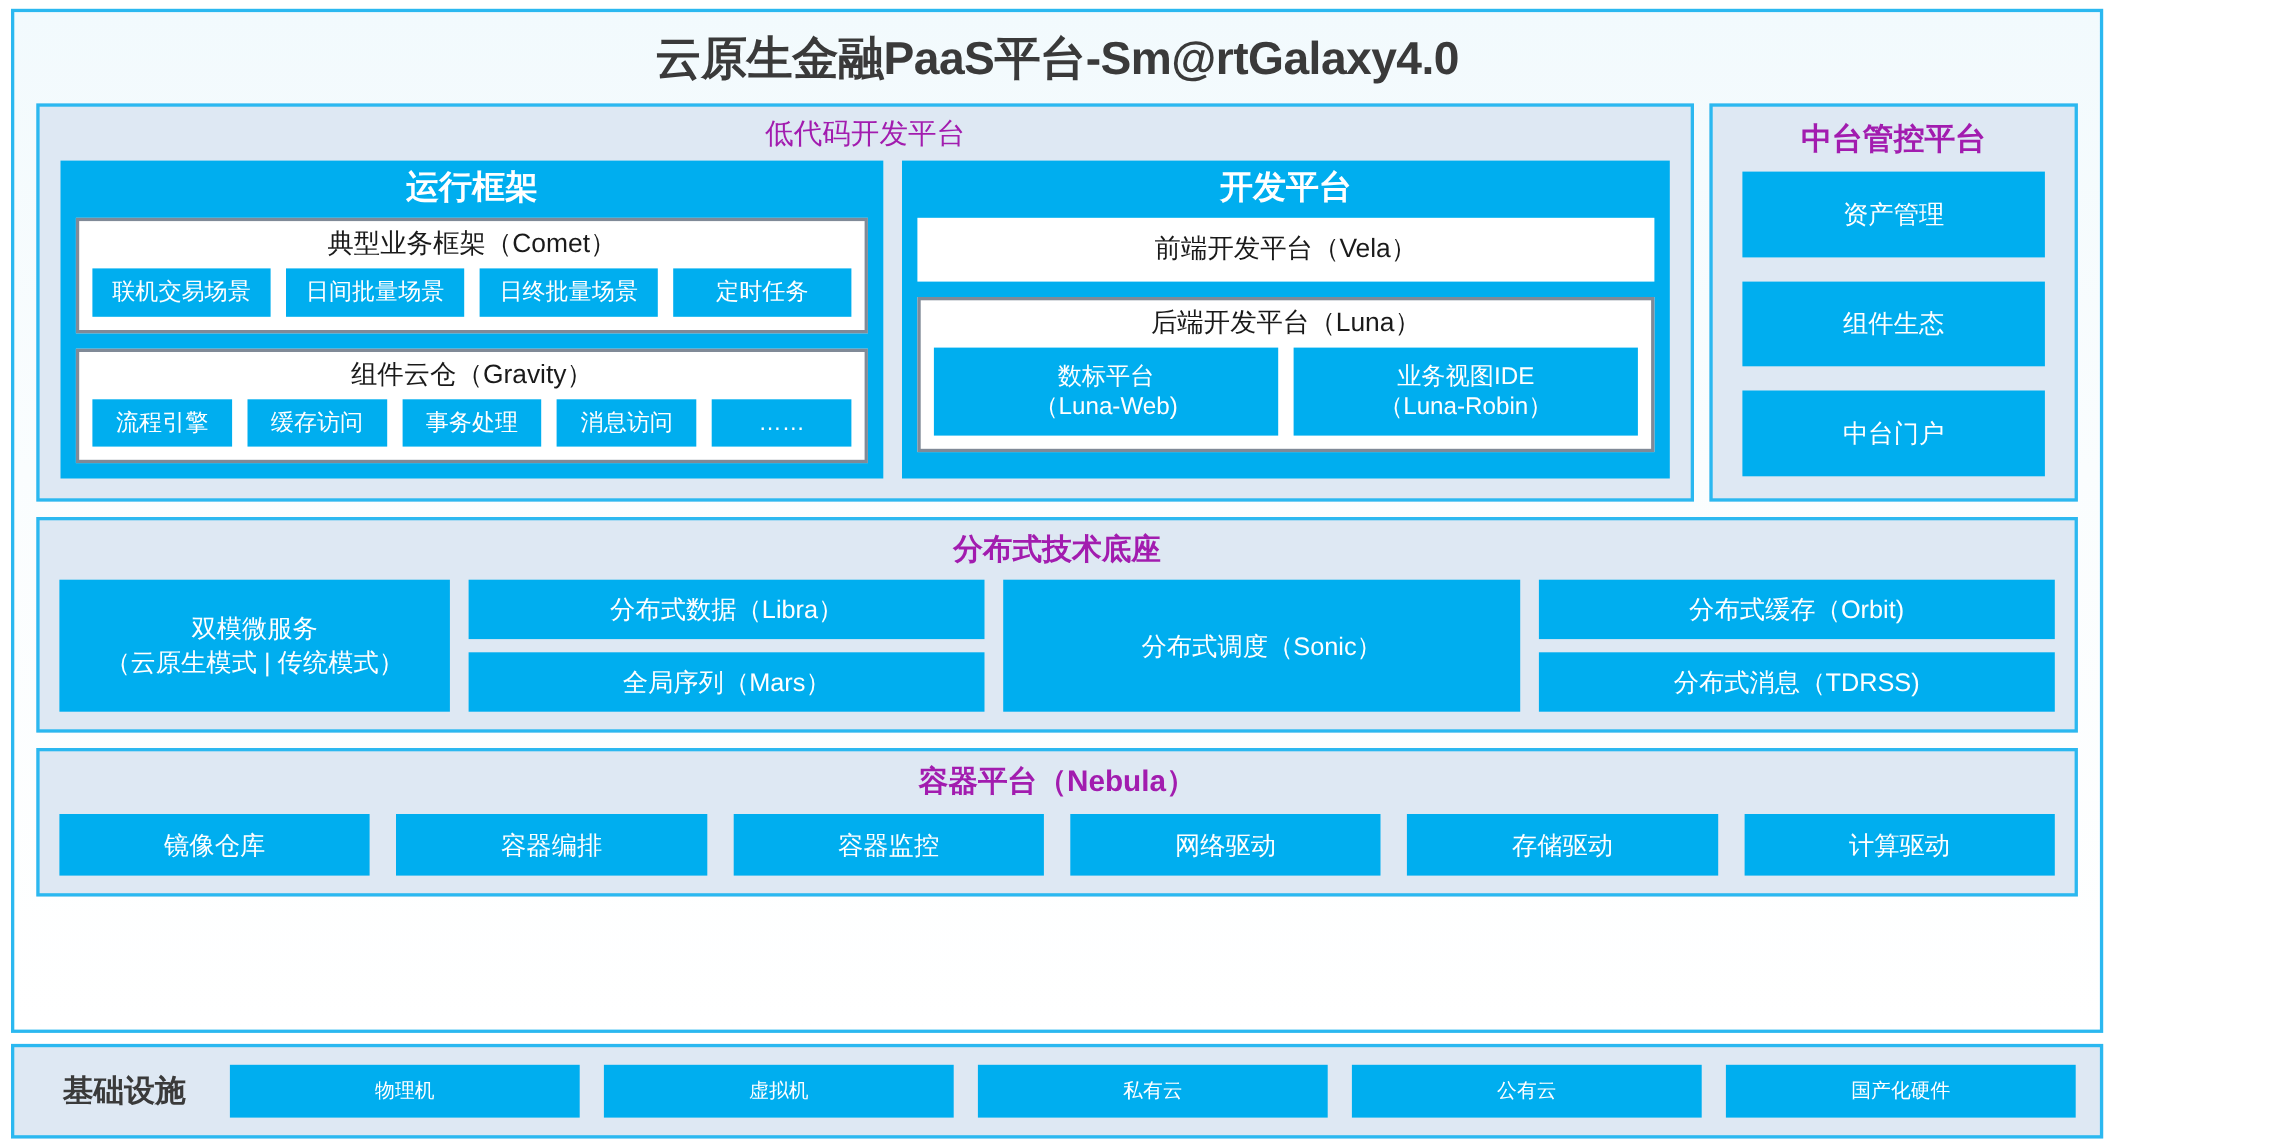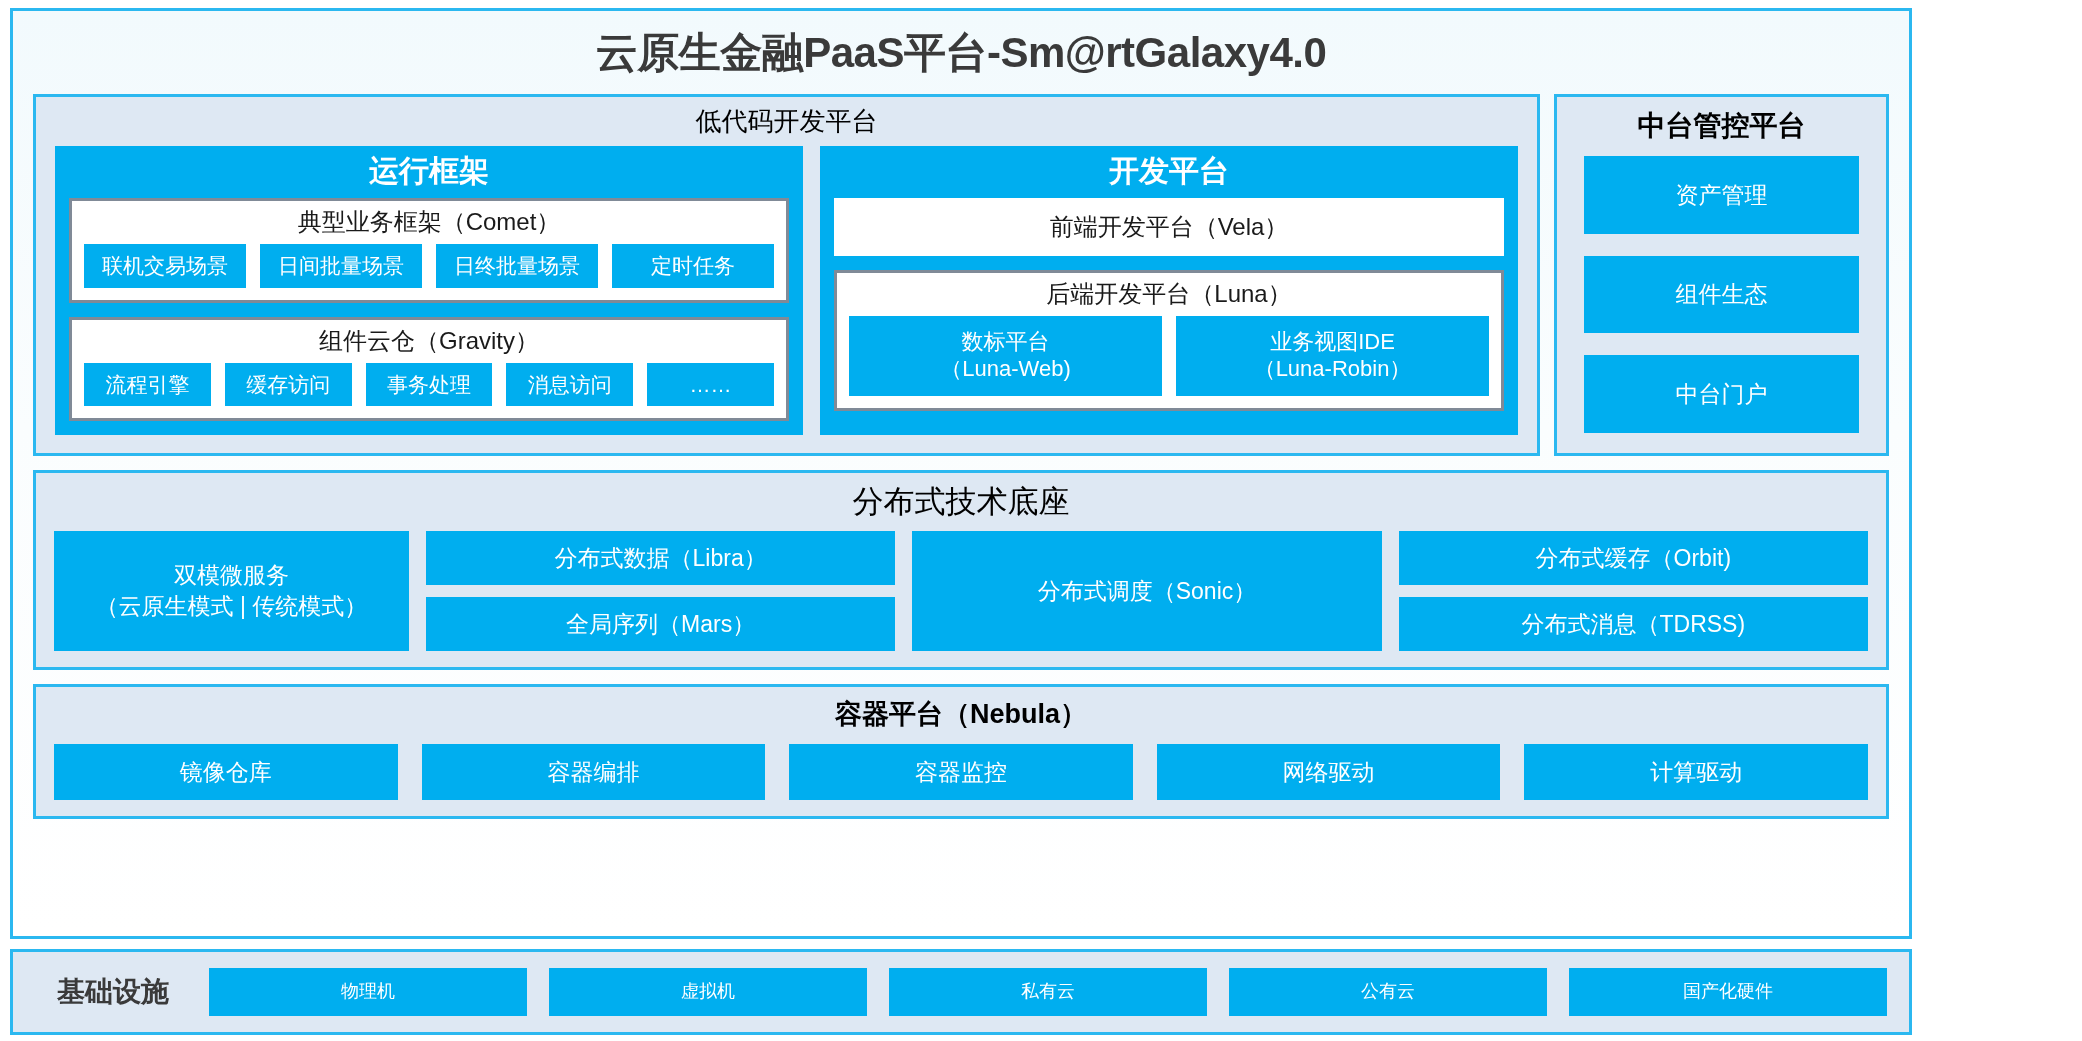--- a/index.html
+++ b/index.html
@@ -53,21 +53,21 @@
   .panel {
     border: 3px solid #2BB8F0;
     background: #DEE8F3;
     display: flex;
     flex-direction: column;
   }
 
   .panel-title {
     text-align: center;
     font-size: 26px;
-    color: #000000;
+    color: #a21caf;
     font-weight: 500;
     padding: 11px 0 12px 0;
     line-height: 1;
   }
   .panel-title.bold { font-weight: bold; }
 
   
   .lowcode {
     flex: 1 1 auto;
     padding: 0 19px 18px 19px;
@@ -163,21 +163,21 @@
   .midoffice-tiles .tile {
     flex: 1 1 0;
     font-size: 23px;
   }
 
   
   .techbase {
     margin-top: 14px;
     padding: 0 18px 16px 18px;
   }
-  .techbase .panel-title { font-size: 31px; font-weight: normal; padding: 13px 0 14px 0; }
+  .techbase .panel-title { font-size: 27px; font-weight: bold; padding: 13px 0 14px 0; }
   .techbase-body {
     display: flex;
     gap: 17px;
     align-items: stretch;
   }
   .tb-col-wide { flex: 0 0 355px; display: flex; }
   .tb-col-wide .tile { flex: 1 1 auto; font-size: 23px; line-height: 1.35; }
   .tb-col {
     flex: 1 1 0;
     display: flex;
@@ -319,20 +319,21 @@
       </div>
     </div>
 
     <div class="panel container-plat">
       <div class="panel-title bold">容器平台（Nebula）</div>
       <div class="container-tiles">
         <div class="tile">镜像仓库</div>
         <div class="tile">容器编排</div>
         <div class="tile">容器监控</div>
         <div class="tile">网络驱动</div>
+        <div class="tile">存储驱动</div>
         <div class="tile">计算驱动</div>
       </div>
     </div>
 
   </div>
 
   <div class="infra">
     <div class="infra-label">基础设施</div>
     <div class="infra-tiles">
       <div class="tile">物理机</div>

